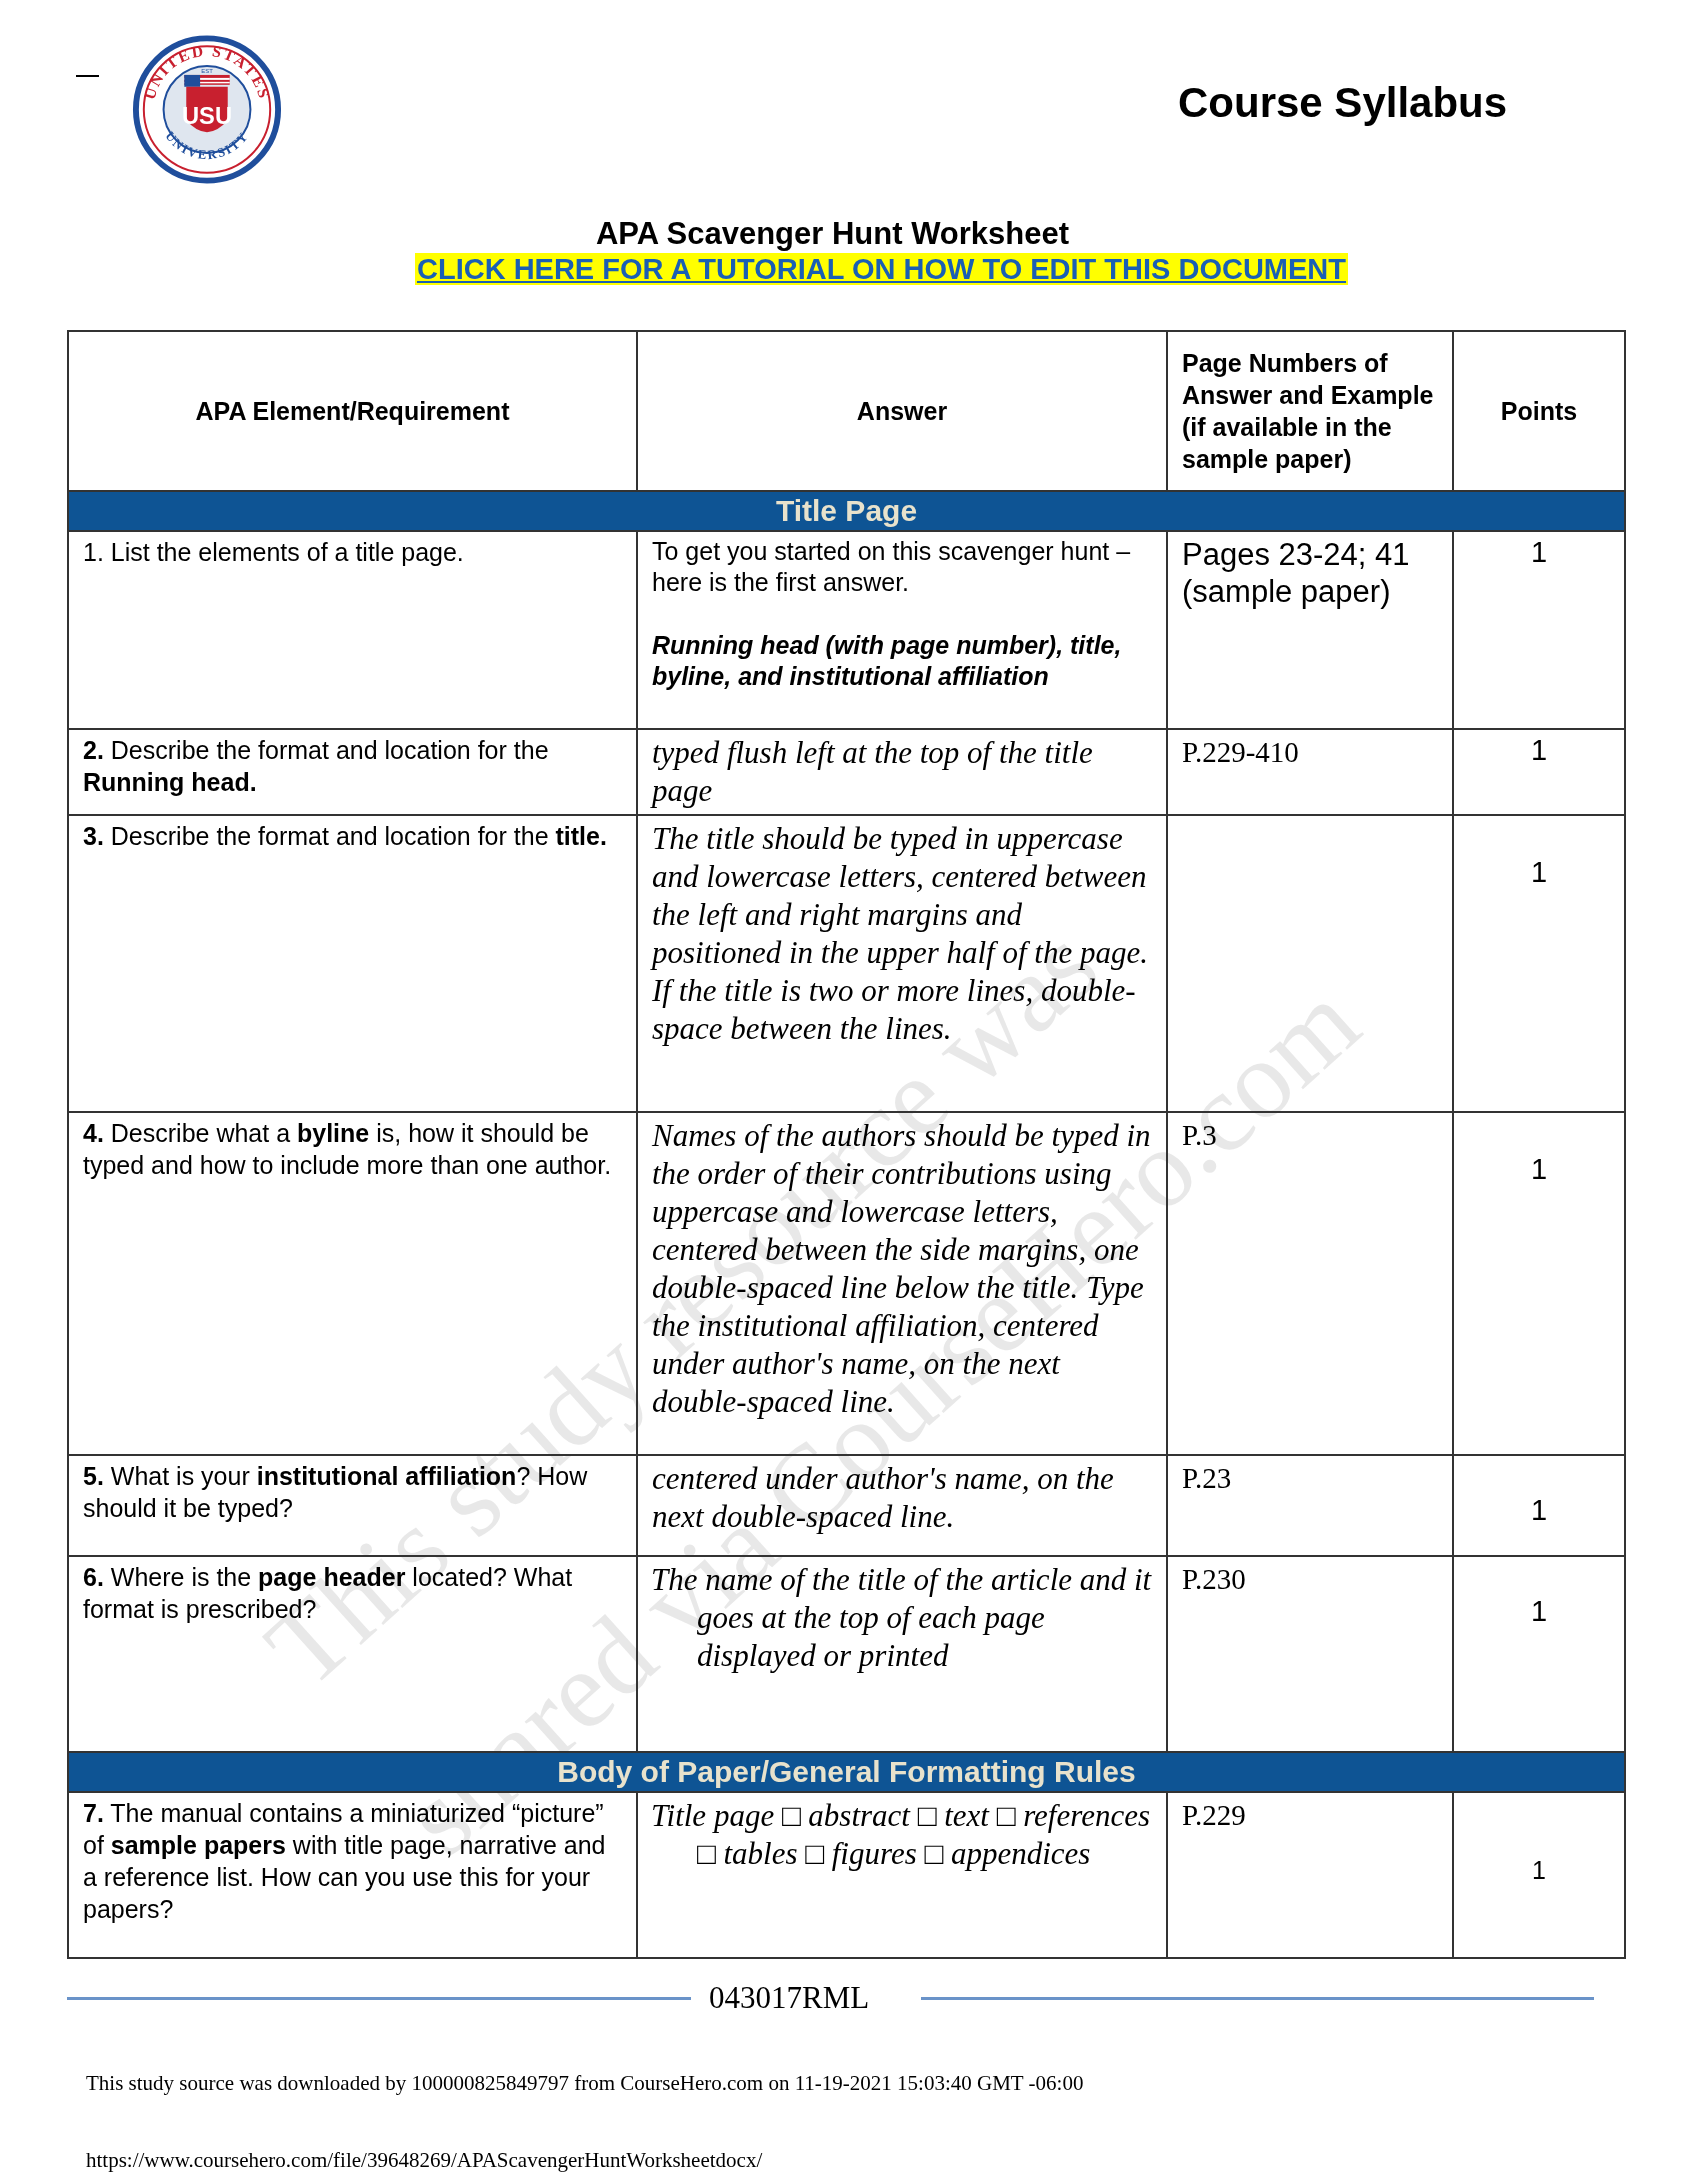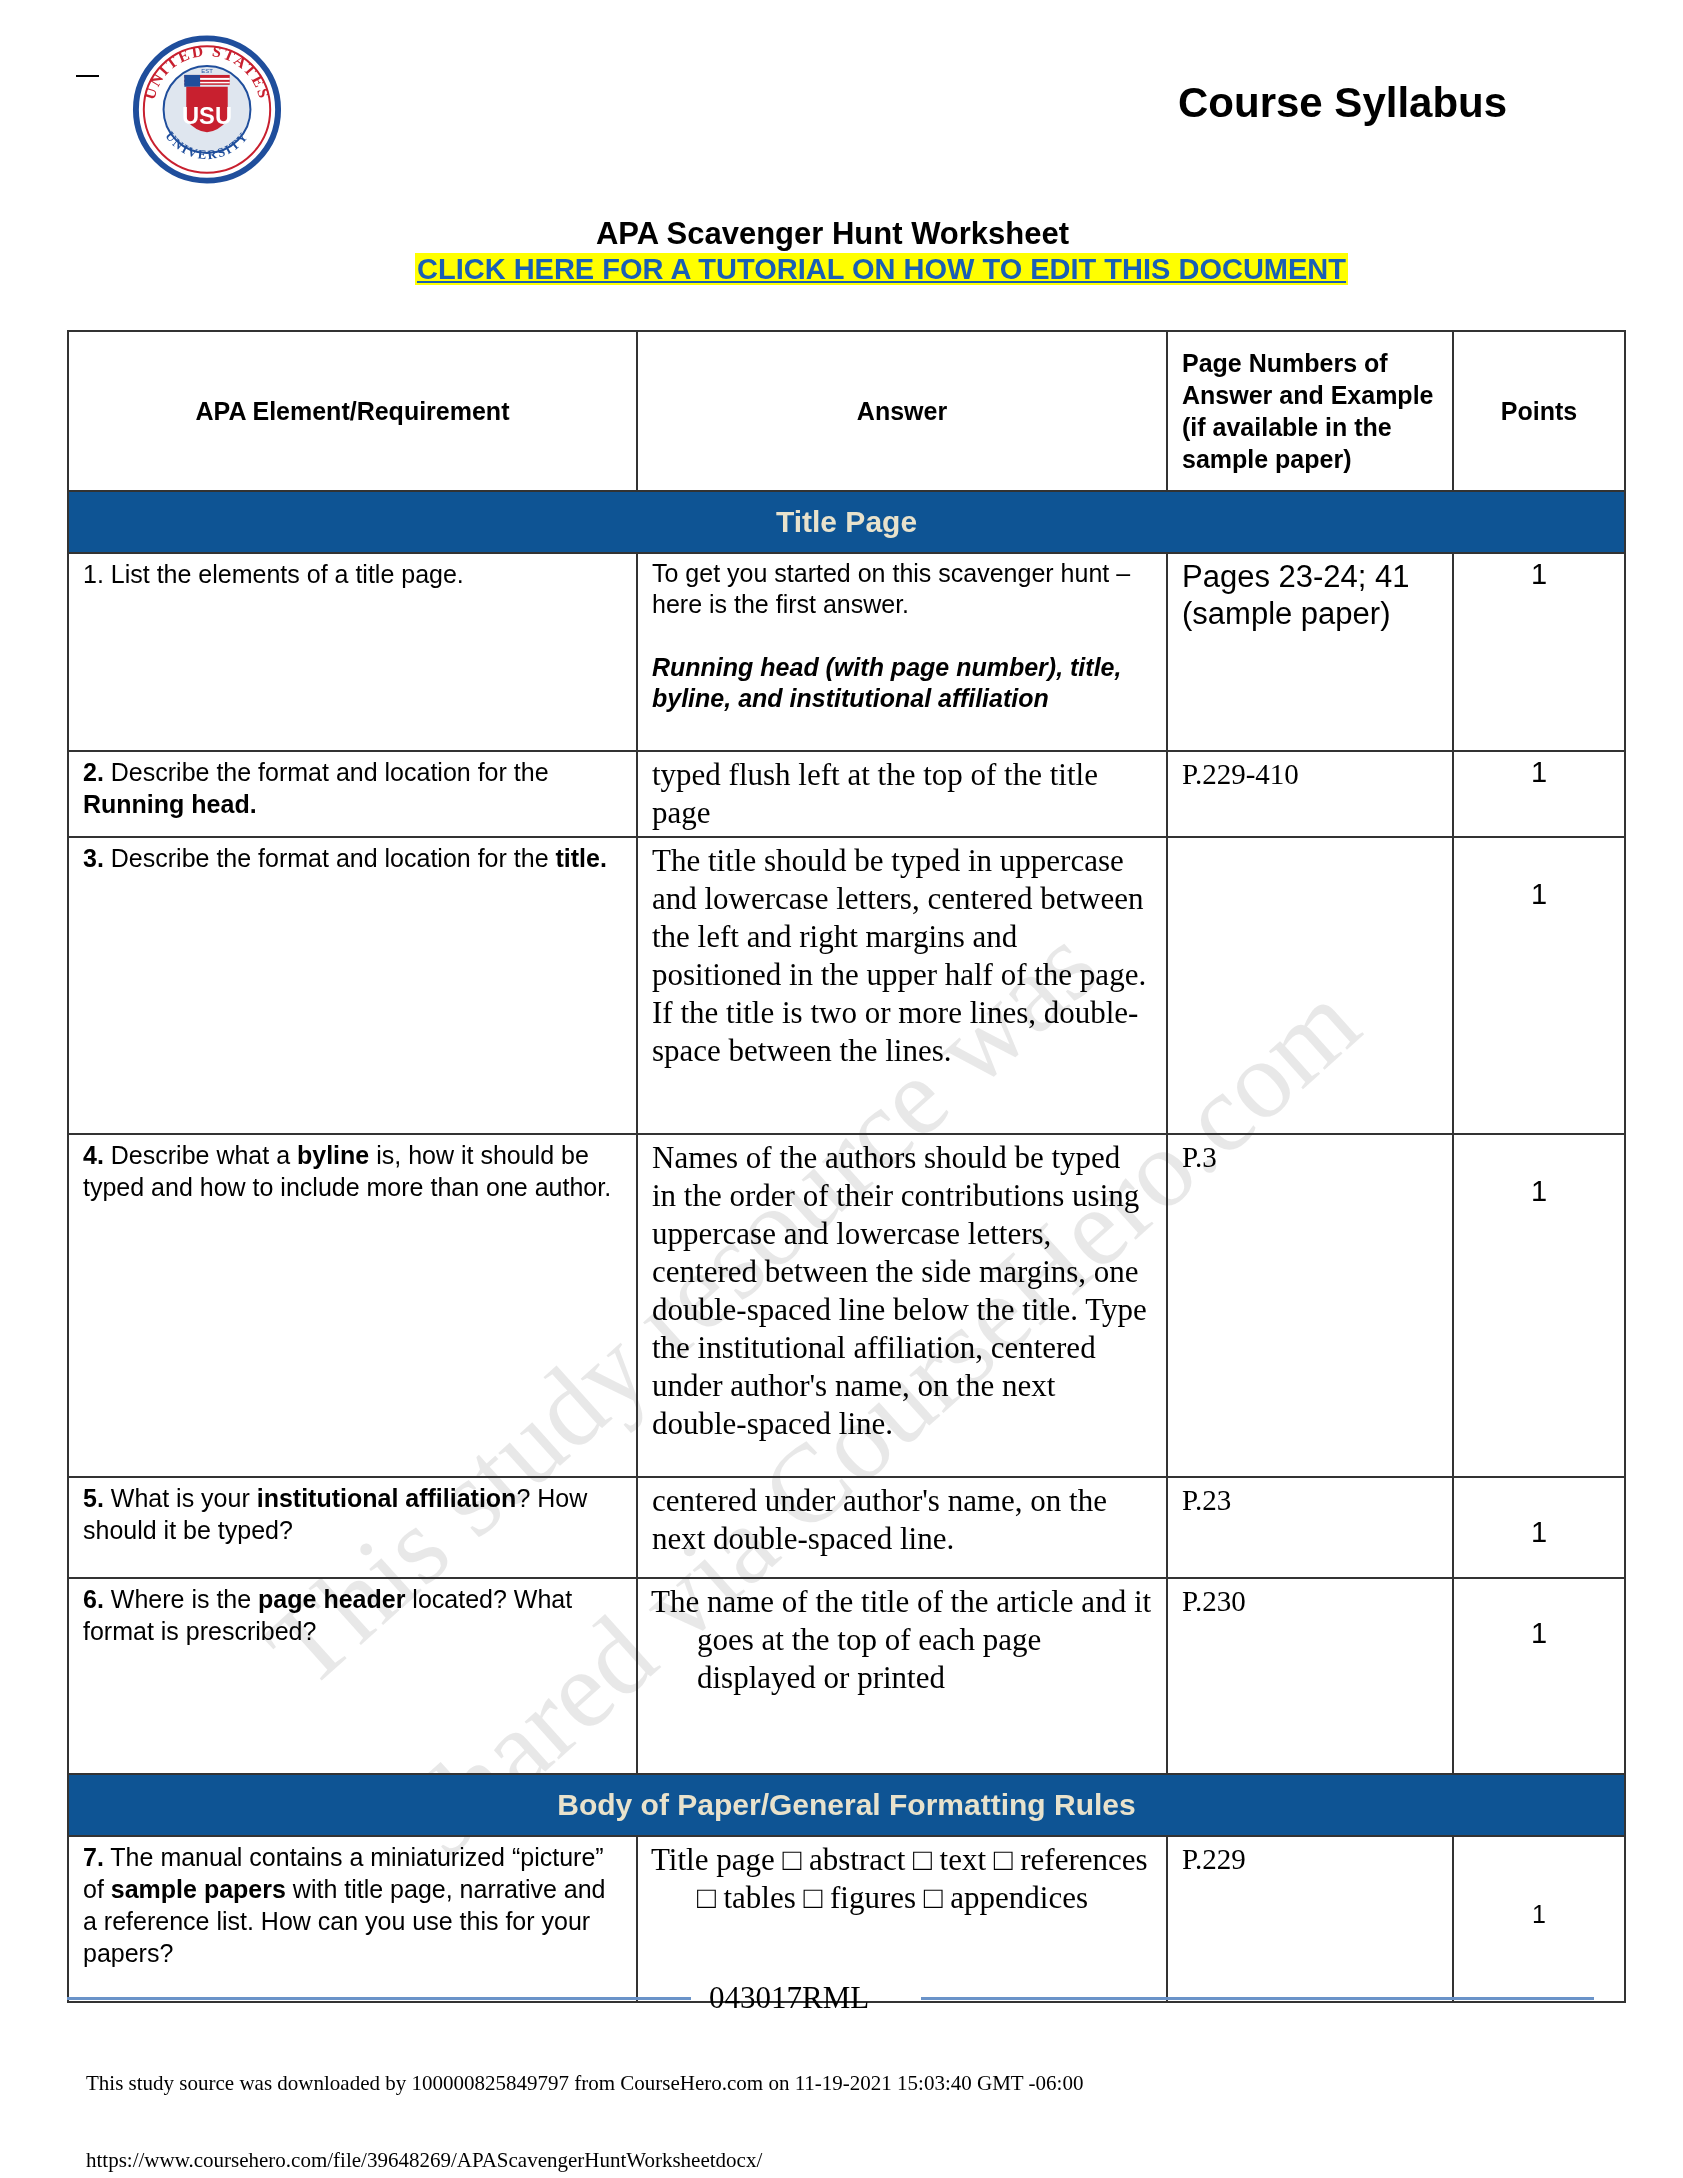--- a/index.html
+++ b/index.html
@@ -11,25 +11,25 @@
 
   .heading { position: absolute; left: 0; width: 1665px; top: 216px; text-align: center; font-size: 31px; font-weight: bold; }
   .tutorial-link { position: absolute; left: 0; width: 1683px; top: 253px; text-align: center; padding-left: 40px; }
   .tutorial-link span { background: #ffff00; color: #1a5fb4; text-decoration: underline; font-size: 29px; font-weight: bold; padding: 0 2px; cursor: pointer; }
 
   table.ws { position: absolute; left: 67px; top: 330px; width: 1557px; border-collapse: collapse; table-layout: fixed; }
   table.ws td, table.ws th { border: 2px solid #333; vertical-align: top; padding: 4px 14px; }
   table.ws th { font-size: 25px; font-weight: bold; vertical-align: middle; height: 150px; }
   th.c-elem, th.c-ans, th.c-pts { text-align: center; }
   th.c-pages { text-align: left; line-height: 32px; padding-top: 0; padding-bottom: 0; }
-  tr.section td { background: #0e5494; color: #e8e2cc; text-align: center; font-size: 30px; font-weight: bold; padding: 11px; height: 38px; line-height: 38px; }
+  tr.section td { background: #0e5494; color: #e8e2cc; text-align: center; font-size: 30px; font-weight: bold; padding: 0; height: 38px; line-height: 38px; }
 
   td.q { font-size: 25px; line-height: 32px; }
   td.ans-sans { font-size: 25px; line-height: 31px; }
-  td.ans-serif { font-family: "Liberation Serif", serif; font-size: 31px; line-height: 38px; }
+  td.ans-serif { font-family: "Liberation Serif", serif; font-size: 31px; line-height: 38px; font-style: italic; }
   td.ans-serif.hang { padding-left: 59px; text-indent: -46px; }
   td.pg-sans { font-size: 31px; line-height: 37px; }
   td.pg-serif { font-family: "Liberation Serif", serif; font-size: 29px; line-height: 36px; }
   td.pts { text-align: center; font-size: 29px; }
   td.pts.small { font-size: 25px; }
   b { font-weight: bold; }
   .italic-bold { font-style: italic; font-weight: bold; display: block; margin-top: 32px; }
 
   .watermark { position: absolute; pointer-events: none; color: rgba(120,120,120,0.17); font-family: "Liberation Serif", serif; font-size: 111px; white-space: nowrap; transform-origin: left bottom; }
   .wm1 { left: 327px; top: 1584px; transform: rotate(-42deg); }

